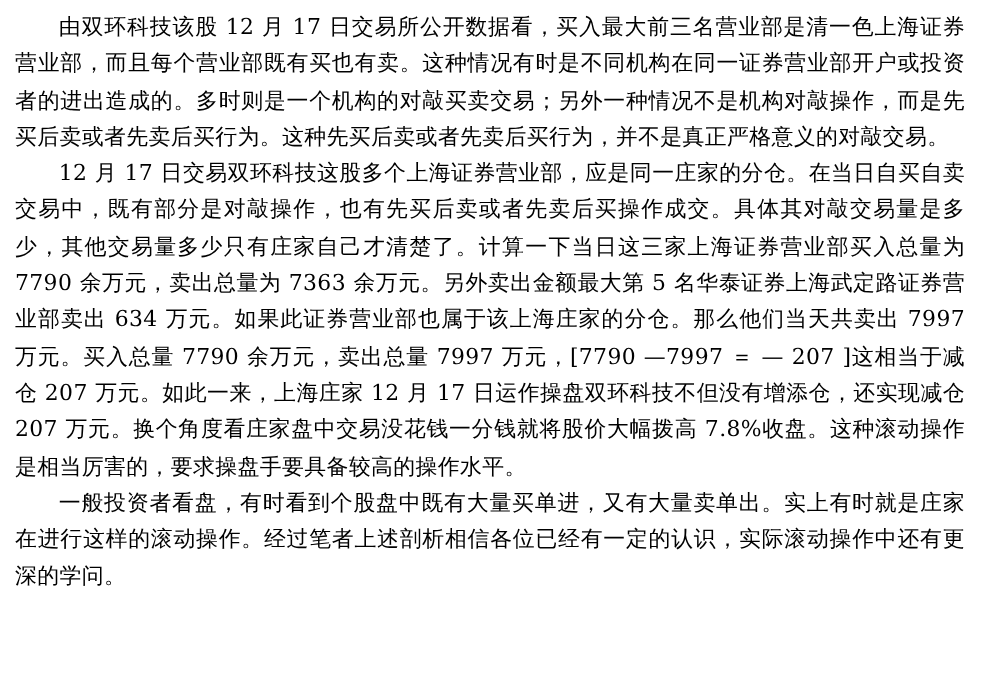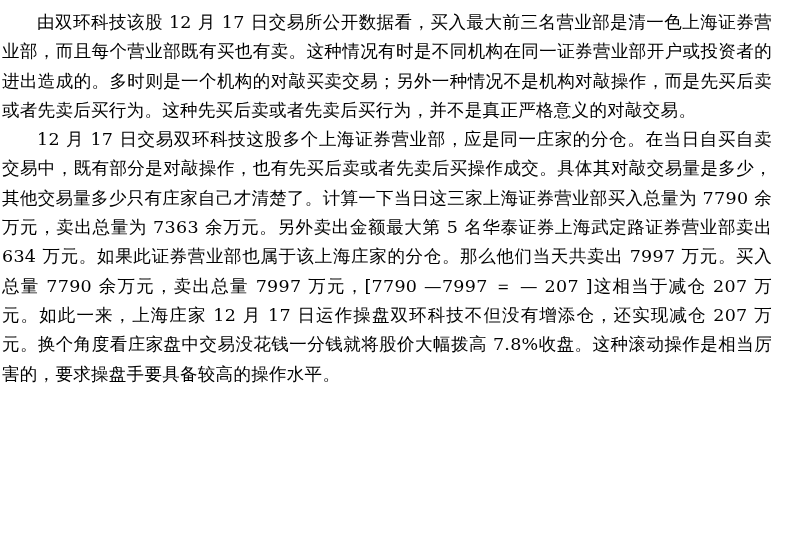--- a/index.html
+++ b/index.html
@@ -10,21 +10,21 @@
   body {
     width: 786px;
     height: 555px;
     overflow: hidden;
     font-family: "DejaVu Serif", "Liberation Serif", serif;
   }
   #doc {
     box-sizing: border-box;
     width: 786px;
     height: 419px;
-    padding: 8px 14px 0 2px;
+    padding: 8px 14px 0 12px;
     background: #ffffff;
   }
   p.para {
     margin: 0;
     padding: 0;
     font-size: 17.5px;
     line-height: 29.3px;
     color: #000000;
     text-align: justify;
     text-justify: inter-ideograph;
@@ -33,13 +33,14 @@
     font-family: "DejaVu Serif", "Liberation Serif", serif;
     font-weight: 500;
   }
 </style>
 </head>
 <body>
 
 <div id="doc">
   <p class="para">由双环科技该股 12 月 17 日交易所公开数据看，买入最大前三名营业部是清一色上海证券营业部，而且每个营业部既有买也有卖。这种情况有时是不同机构在同一证券营业部开户或投资者的进出造成的。多时则是一个机构的对敲买卖交易；另外一种情况不是机构对敲操作，而是先买后卖或者先卖后买行为。这种先买后卖或者先卖后买行为，并不是真正严格意义的对敲交易。</p>
   <p class="para">12 月 17 日交易双环科技这股多个上海证券营业部，应是同一庄家的分仓。在当日自买自卖交易中，既有部分是对敲操作，也有先买后卖或者先卖后买操作成交。具体其对敲交易量是多少，其他交易量多少只有庄家自己才清楚了。计算一下当日这三家上海证券营业部买入总量为 7790 余万元，卖出总量为 7363 余万元。另外卖出金额最大第 5 名华泰证券上海武定路证券营业部卖出 634 万元。如果此证券营业部也属于该上海庄家的分仓。那么他们当天共卖出 7997 万元。买入总量 7790 余万元，卖出总量 7997 万元，[7790 —7997 ＝ — 207 ]这相当于减仓 207 万元。如此一来，上海庄家 12 月 17 日运作操盘双环科技不但没有增添仓，还实现减仓 207 万元。换个角度看庄家盘中交易没花钱一分钱就将股价大幅拨高 7.8%收盘。这种滚动操作是相当厉害的，要求操盘手要具备较高的操作水平。</p>
+  <p class="para">一般投资者看盘，有时看到个股盘中既有大量买单进，又有大量卖单出。实上有时就是庄家在进行这样的滚动操作。经过笔者上述剖析相信各位已经有一定的认识，实际滚动操作中还有更深的学问。</p>
 </div>
 
 </body></html>

